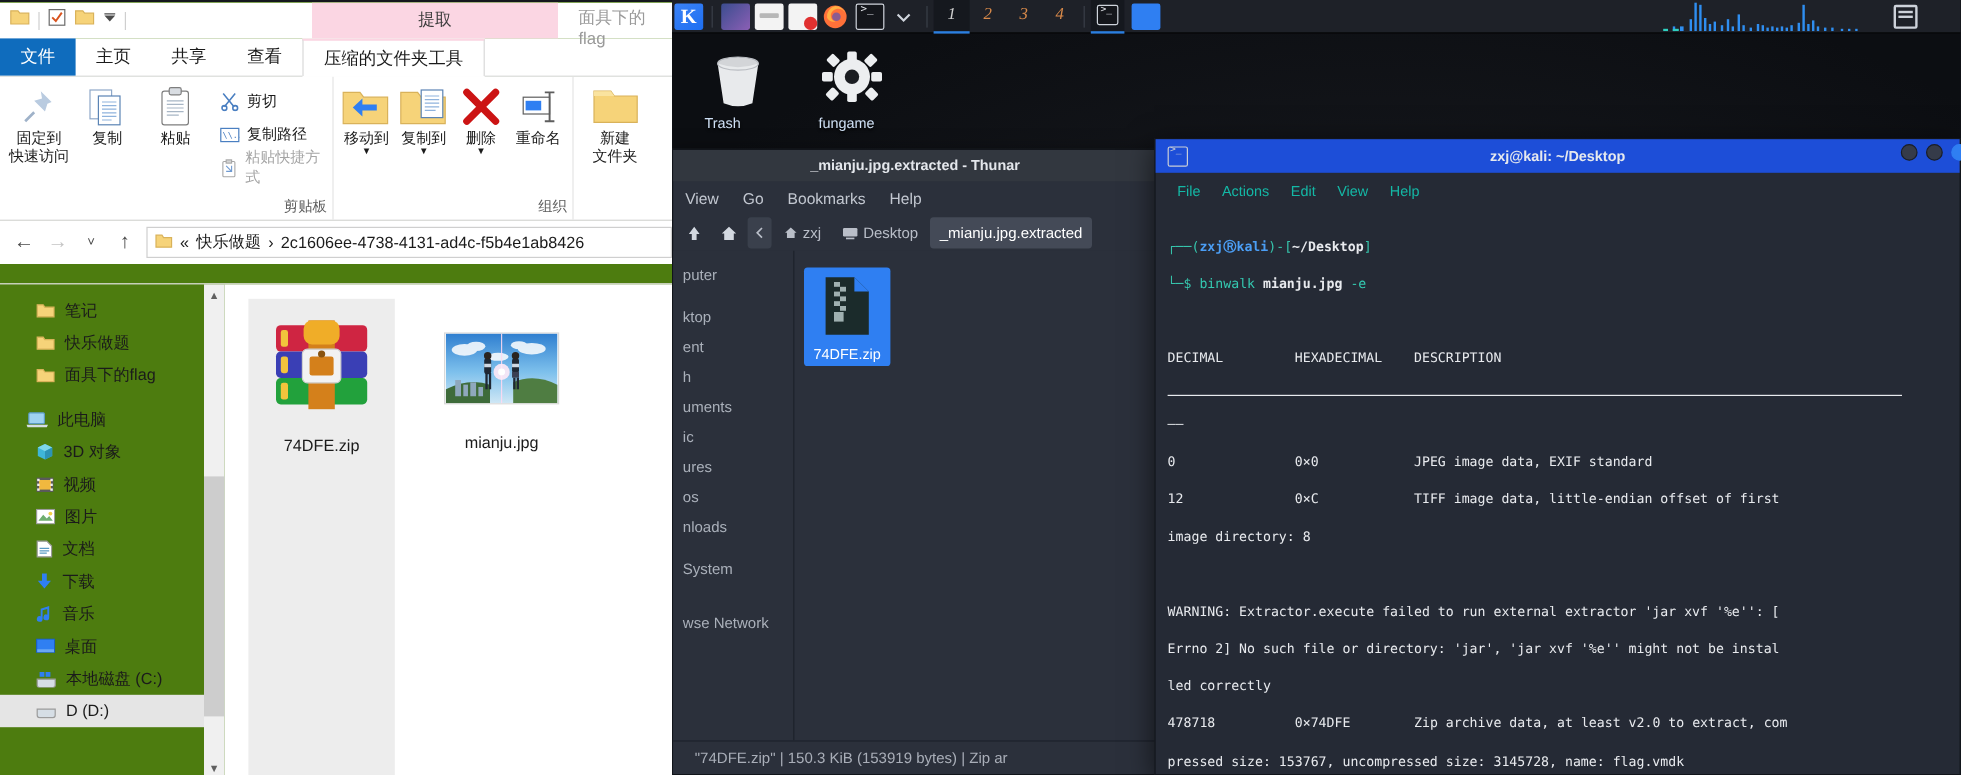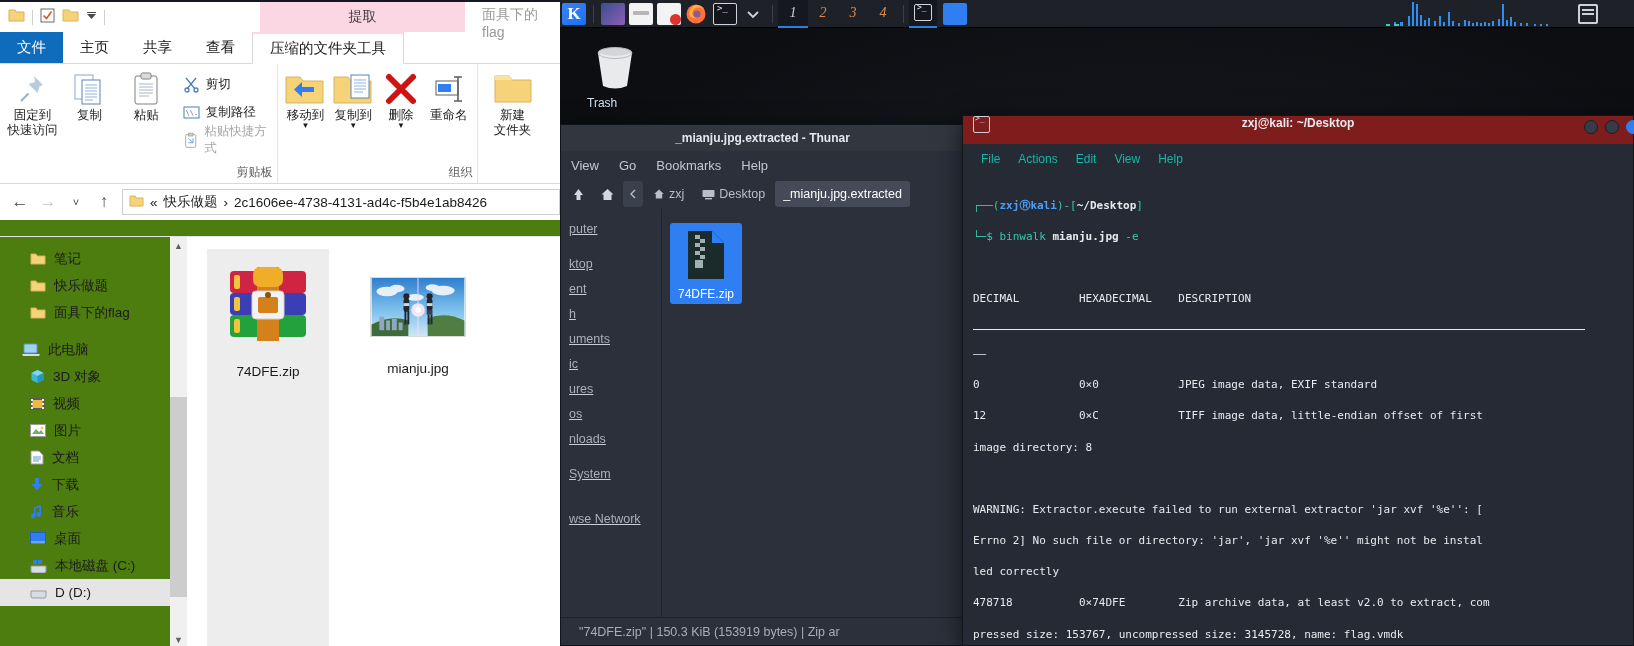--- a/index.html
+++ b/index.html
@@ -62,41 +62,41 @@
   }
   #thunar .titlebar{
     height:26px;background:#32373f;display:flex;align-items:center;justify-content:center;
     font-size:12px;color:#e4e7ec;font-weight:bold;
   }
   #thunar .menubar{height:28px;display:flex;align-items:center;padding-left:10px;gap:20px;font-size:13px;color:#c2c7d0;}
   #thunar .pathbar{height:30px;display:flex;align-items:center;gap:2px;padding:0 4px;}
   .pbtn{height:26px;display:flex;align-items:center;gap:4px;padding:0 8px;font-size:12.5px;color:#b9bec8;border-radius:3px;}
   .pbtn.sel{background:#444a57;color:#fff;}
   .pbtn.icoonly{padding:0 6px;}
-  #thunar .body{position:absolute;top:84px;left:0;right:0;bottom:28px;display:flex;text-decoration:underline;}
+  #thunar .body{position:absolute;top:84px;left:0;right:0;bottom:28px;display:flex;}
   #thunar .side{width:100px;background:#2b303b;padding-top:8px;overflow:hidden;}
   .sideitem{height:25px;line-height:25px;font-size:12.5px;color:#aab0ba;padding-left:8px;white-space:nowrap;}
   .sidegap{height:10px;}
   #thunar .files{flex:1;background:#2b303b;border-left:1px solid #1d222b;padding:14px 0 0 8px;}
   .tfile{width:72px;text-align:center;}
   .tfile .sel-wrap{background:#2f7ff2;border-radius:3px;padding:6px 2px 3px;display:inline-block;width:72px;}
   .tfile .fname{color:#fff;font-size:12px;display:block;margin-top:2px;}
   #thunar .statusbar{
     position:absolute;bottom:0;left:0;right:0;height:28px;border-top:1px solid #1d222b;
     display:flex;align-items:center;padding-left:18px;font-size:12.5px;color:#a9aeb8;
     background:#2b303b;
   }
 
   
   #term{
     position:absolute; left:962px; top:115px; width:672px; height:531px;
     background:#252a35; border:1px solid #11141a;
     box-shadow:0 5px 22px rgba(0,0,0,.6);
   }
-  #term .titlebar{height:28px;background:#7f1d1d;display:flex;align-items:flex-start;position:relative;}
+  #term .titlebar{height:28px;background:#1d4ed8;display:flex;align-items:center;position:relative;}
   #term .t-ico{width:17px;height:17px;border:1.5px solid #c9ced8;border-radius:2px;margin-left:10px;position:relative;}
   #term .t-ico:before{content:">_";position:absolute;left:1px;top:-3px;font-size:8px;color:#c9ced8;font-family:"DejaVu Sans Mono",monospace;}
   #term .t-title{position:absolute;left:0;right:0;text-align:center;font-size:12px;color:#e6e9ee;font-weight:bold;}
   #term .wbtns{position:absolute;right:0;top:4px;display:flex;gap:7px;align-items:center;}
   .wcirc{width:14px;height:14px;border-radius:50%;background:#353b49;border:1px solid #1a1e27;}
   .wcirc.close{background:#2f7ff2;border-color:#2f7ff2;margin-right:-7px;}
   #term .menubar{height:30px;display:flex;align-items:center;gap:18px;padding-left:18px;font-size:12px;color:#14b8a6;}
   #term .screen{
     position:absolute;top:58px;left:0;right:0;bottom:0;
     padding:8px 0 0 10px;
@@ -269,20 +269,39 @@
 
   <div class="dicon" style="left:27px;top:38px;">
     <span class="glyph">
       <svg width="56" height="56" viewBox="0 0 56 56">
         <ellipse cx="28" cy="15" rx="17" ry="5.5" fill="#d3d5d8"></ellipse>
         <path d="M11 15 L16 48 Q28 53 40 48 L45 15 Q28 21 11 15Z" fill="#e8eaec"></path>
         <ellipse cx="28" cy="15" rx="17" ry="5.5" fill="none" stroke="#b9bcc1"></ellipse>
       </svg>
     </span>
     <span class="dlabel">Trash</span>
+  </div>
+  <div class="dicon" style="left:122px;top:38px;">
+    <span class="glyph">
+      <svg width="56" height="56" viewBox="0 0 56 56">
+        <g fill="#eceef0">
+          <circle cx="28" cy="26" r="15"></circle>
+          <rect x="24" y="5" width="8" height="9" rx="1.5"></rect>
+            <rect x="24" y="38" width="8" height="9" rx="1.5"></rect>
+          <rect x="3" y="22" width="9" height="8" rx="1.5"></rect>
+            <rect x="44" y="22" width="9" height="8" rx="1.5"></rect>
+          <rect x="8" y="8" width="8" height="9" rx="1.5" transform="rotate(-45 12 12)"></rect>
+          <rect x="40" y="8" width="8" height="9" rx="1.5" transform="rotate(45 44 12)"></rect>
+          <rect x="8" y="36" width="8" height="9" rx="1.5" transform="rotate(45 12 40)"></rect>
+          <rect x="40" y="36" width="8" height="9" rx="1.5" transform="rotate(-45 44 40)"></rect>
+        </g>
+        <circle cx="28" cy="26" r="6" fill="#1b1d22"></circle>
+      </svg>
+    </span>
+    <span class="dlabel">fungame</span>
   </div>
 </div>
 
 <div id="thunar">
   <div class="titlebar">
     <span>_mianju.jpg.extracted - Thunar</span>
   </div>
 
   <div class="menubar">
     <span>View</span>

